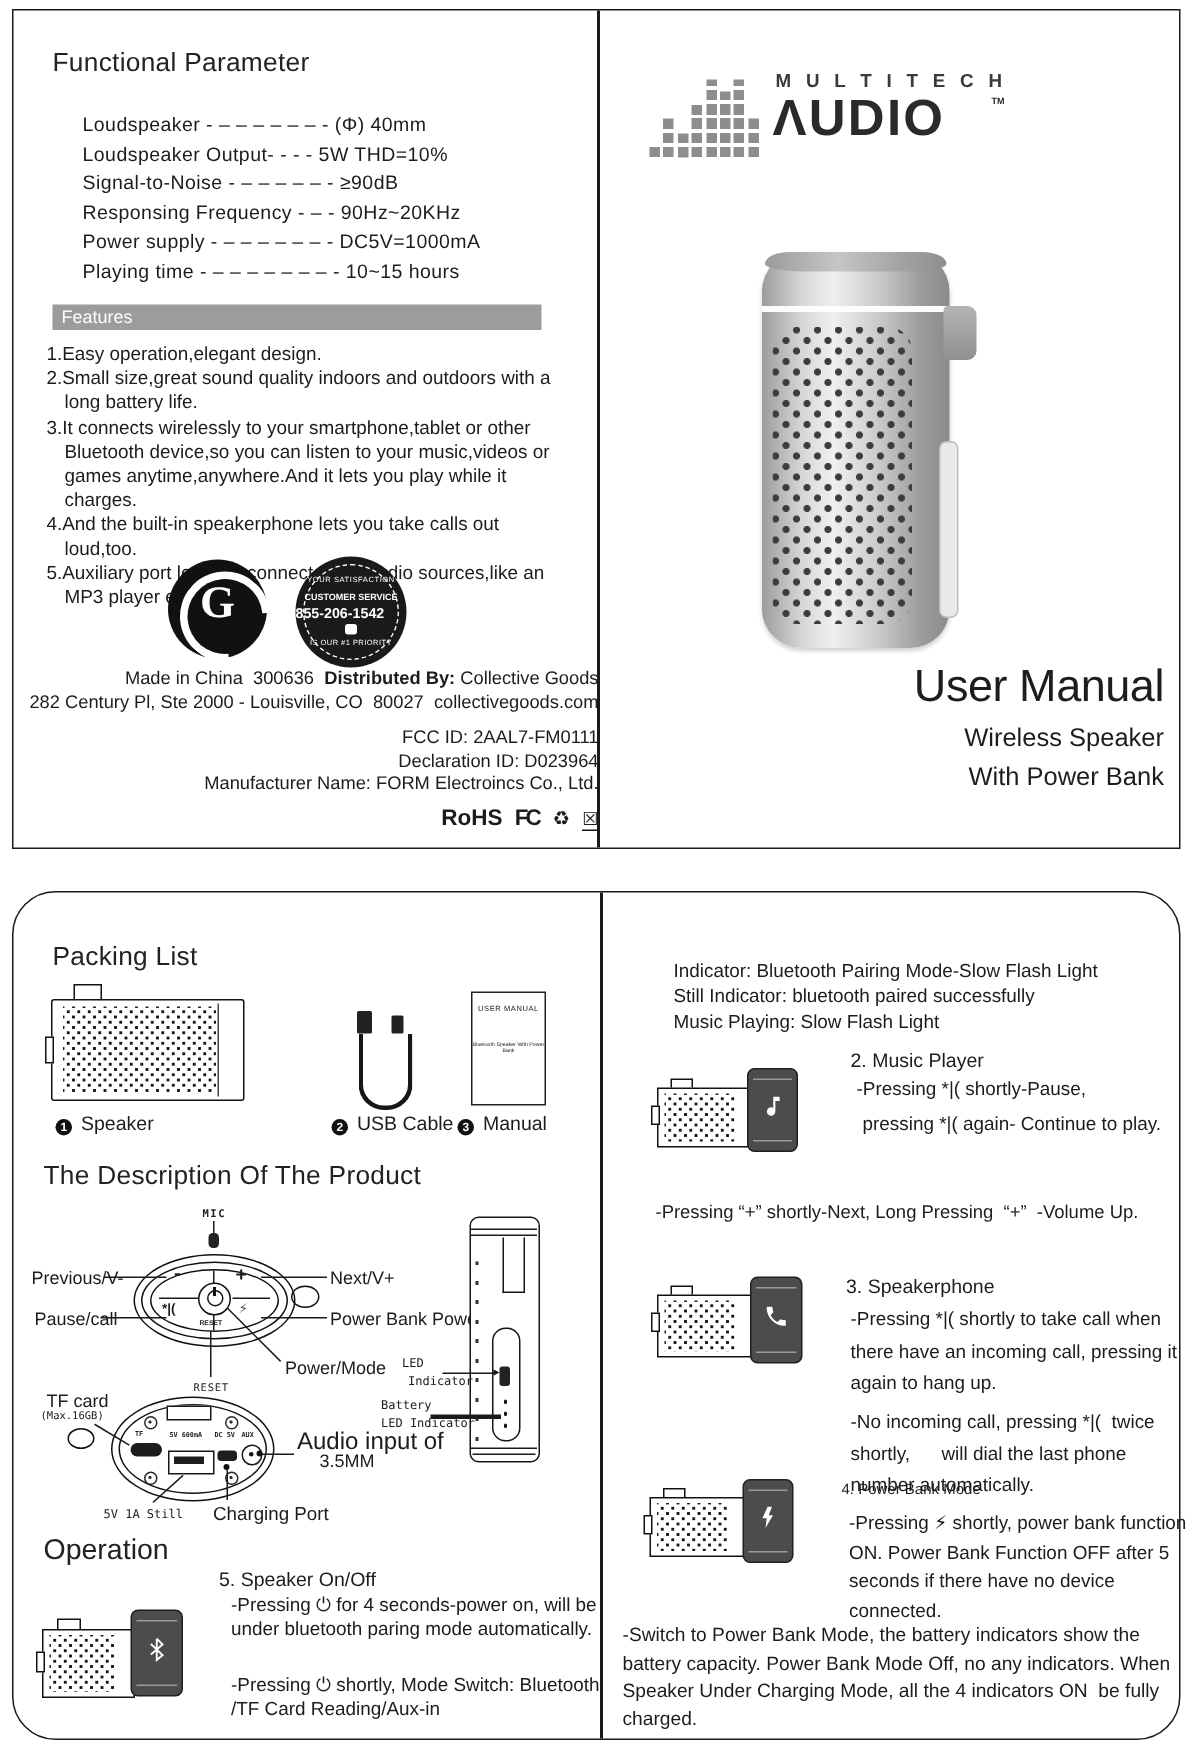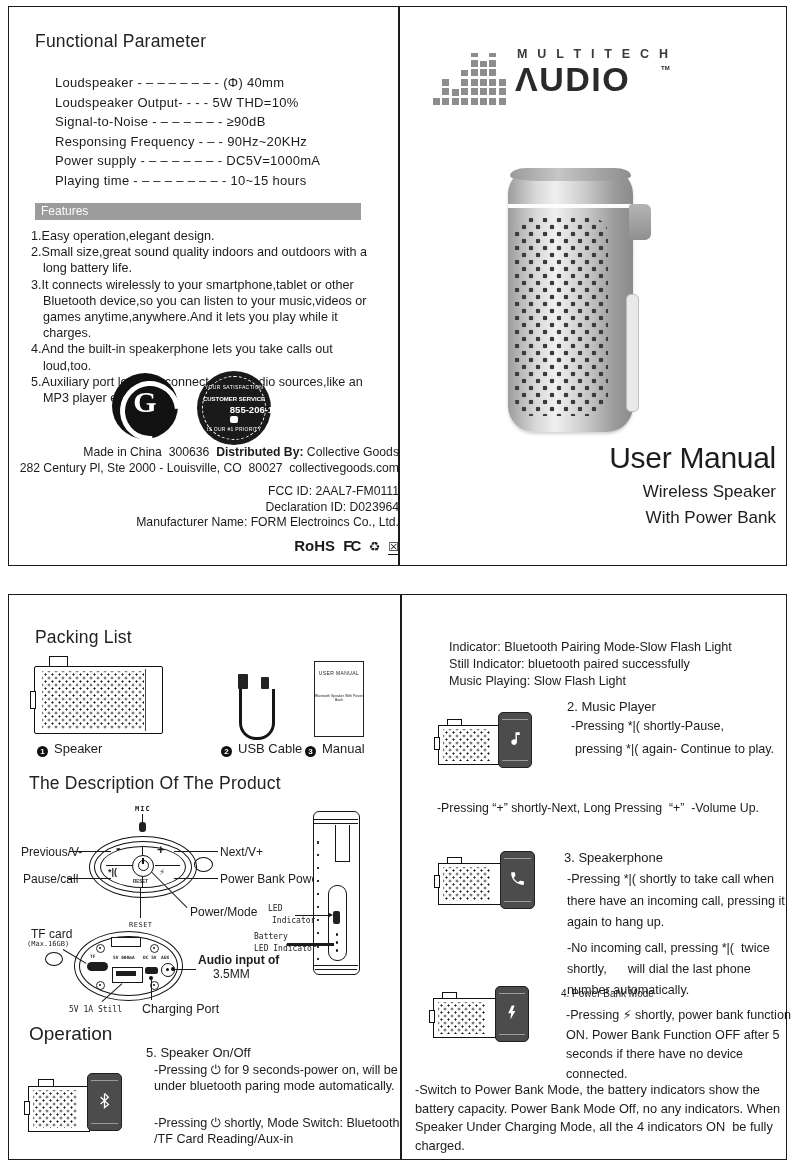--- a/index.html
+++ b/index.html
@@ -70,21 +70,21 @@
 
   <div class="abs" style="left:103px;top:366px;width:66px;height:66px;background:#111;border-radius:50%;">
     <div class="abs" style="left:8px;top:8px;width:50px;height:50px;border:5px solid #fff;border-right-color:transparent;border-radius:50%;transform:rotate(40deg);"></div>
     <div class="abs" style="left:0;top:12px;width:66px;text-align:center;color:#fff;font-size:30px;font-weight:bold;font-family:'Liberation Serif','DejaVu Serif',serif;">G</div>
   </div>
 
   <div class="abs" style="left:188px;top:364px;width:74px;height:74px;background:#1a1a1a;border-radius:50%;">
     <div class="abs" style="left:5px;top:5px;width:62px;height:62px;border:1.5px dashed #fff;border-radius:50%;"></div>
     <div class="abs" style="left:0;top:13px;width:74px;text-align:center;color:#fff;font-size:5px;letter-spacing:.4px;">YOUR SATISFACTION</div>
     <div class="abs" style="left:0;top:25px;width:74px;text-align:center;color:#fff;font-size:6px;font-weight:bold;">CUSTOMER SERVICE</div>
-    <div class="abs" style="left:0;top:33px;width:92px;text-align:right;color:#fff;font-size:9.5px;font-weight:bold;">855-206-1542</div>
+    <div class="abs" style="left:0;top:33px;width:92px;text-align:left;color:#fff;font-size:9.5px;font-weight:bold;">855-206-1542</div>
     <div class="abs" style="left:33px;top:45px;width:8px;height:7px;background:#fff;border-radius:2px;"></div>
     <div class="abs" style="left:0;top:55px;width:74px;text-align:center;color:#fff;font-size:5px;letter-spacing:.3px;">IS OUR #1 PRIORITY</div>
   </div>
 
   <div class="abs" style="left:0;top:438px;width:390px;text-align:right;font-size:12.2px;line-height:15.5px;">
     <div class="pre"><span>Made in China  300636  </span><b>Distributed By:</b><span> Collective Goods</span></div>
     <div class="pre">282 Century Pl, Ste 2000 - Louisville, CO  80027  collectivegoods.com</div>
     <div style="height:8px;"></div>
     <div>FCC ID: 2AAL7-FM0111</div>
     <div>Declaration ID: D023964</div>
@@ -122,21 +122,21 @@
   <div class="abs" style="left:620px;top:197px;width:22px;height:36px;background:linear-gradient(to bottom,#b5b5b5,#8f8f8f);border-radius:3px 6px 6px 3px;"></div>
   <div class="abs" style="left:617px;top:287px;width:11px;height:116px;background:#e9e9e9;border:1px solid #bdbdbd;border-radius:5px;"></div>
 
   <div class="abs" style="right:10px;top:434px;text-align:right;">
     <div style="font-size:30px;color:#1d1d1d;letter-spacing:-.3px;">User Manual</div>
     <div style="font-size:17px;margin-top:7px;color:#1d1d1d;">Wireless Speaker</div>
     <div style="font-size:17px;margin-top:6px;color:#1d1d1d;">With Power Bank</div>
   </div>
 </div>
 
-<div class="page" style="left:8px;top:594px;width:777px;height:564px;">
+<div class="page" style="left:8px;top:594px;width:777px;height:564px;border-radius:29px;">
   <div class="vdiv" style="left:391px;"></div>
 
   <div class="t h1" style="left:26px;top:32px;">Packing List</div>
 
   <div>
     <div class="sp-knob" style="left:40px;top:61px;width:17px;height:12px;"></div>
     <div class="sp-draw" style="left:25px;top:71px;width:127px;height:66px;border-radius:2px;">
       <div class="abs dotgrid" style="left:7px;top:4px;bottom:4px;right:18px;"></div>
       <div class="vline" style="right:16px;top:2px;bottom:2px;background:#444;"></div>
     </div>
@@ -238,21 +238,21 @@
       <div class="abs" style="left:3px;top:3px;width:20px;height:4.5px;background:#1d1d1d;"></div>
     </div>
     <div class="abs" style="left:136px;top:372px;width:13px;height:7px;background:#1d1d1d;border-radius:2.5px;"></div>
     <div class="abs" style="left:152px;top:368px;width:12px;height:12px;border:1.5px solid #161616;border-radius:50%;background:#fff;">
       <div class="dot" style="left:3.5px;top:3.5px;width:3.5px;height:3.5px;"></div>
     </div>
 
     <div class="t" style="left:22px;top:332px;font-size:12px;">TF card</div>
     <div class="t mono" style="left:18px;top:345px;font-size:7px;">(Max.16GB)</div>
     <div class="dline" style="left:54px;top:354px;width:27px;transform:rotate(31deg);"></div>
-    <div class="t" style="left:189px;top:358px;font-size:12px;font-weight:bold;"><span>Audio input of</span></div>
+    <div class="t" style="left:189px;top:358px;font-size:16px;"><span>Audio input of</span></div>
     <div class="t" style="left:204px;top:372px;font-size:12px;"><span>3.5MM</span></div>
     <div class="dot" style="left:162px;top:372px;width:4px;height:4px;"></div>
     <div class="hline" style="left:165px;top:373.5px;width:22px;"></div>
     <div class="dot" style="left:140px;top:381px;width:4px;height:4px;"></div>
     <div class="vline" style="left:141.5px;top:385px;height:20px;"></div>
     <div class="t" style="left:133px;top:407px;font-size:12.5px;">Charging Port</div>
     <div class="dline" style="left:113px;top:388px;width:27px;transform:rotate(138deg);"></div>
     <div class="t mono" style="left:60px;top:410px;font-size:8px;">5V 1A Still</div>
   </div>
 
@@ -264,21 +264,21 @@
       <div class="abs dotgrid" style="left:4px;top:3px;bottom:3px;right:12px;"></div>
     </div>
     <div class="sp-tab" style="left:15px;top:506px;width:4px;height:12px;"></div>
     <div class="phone" style="left:78px;top:478px;width:33px;height:56px;">
       <span><svg viewBox="0 0 24 24">
             <path d="M12 2 v20 l5.5 -4.5 L6.5 7 M6.5 17 L17.5 7.5 L12 2" fill="none" stroke="#fff" stroke-width="1.8"></path>
           </svg></span>
     </div>
   </div>
   <div class="t" style="left:137px;top:450px;font-size:13px;">5. Speaker On/Off</div>
-  <div class="abs wrap" style="left:145px;top:468px;width:250px;font-size:12.6px;line-height:15.5px;">-Pressing ⏻ for 9 seconds-power on, will be under bluetooth paring mode automatically.</div>
+  <div class="abs wrap" style="left:145px;top:468px;width:250px;font-size:12.6px;line-height:15.5px;">-Pressing ⏻ for 4 seconds-power on, will be under bluetooth paring mode automatically.</div>
   <div class="abs wrap" style="left:145px;top:521px;width:255px;font-size:12.6px;line-height:15.5px;">-Pressing ⏻  shortly, Mode Switch: Bluetooth /TF Card Reading/Aux-in</div>
 
   <div class="abs" style="left:440px;top:44px;font-size:12.6px;line-height:17px;">
     <div>Indicator: Bluetooth Pairing Mode-Slow Flash Light</div>
     <div>Still Indicator: bluetooth paired successfully</div>
     <div>Music Playing: Slow Flash Light</div>
   </div>
 
   <div>
     <div class="sp-knob" style="left:438px;top:124px;width:13px;height:8px;"></div>

